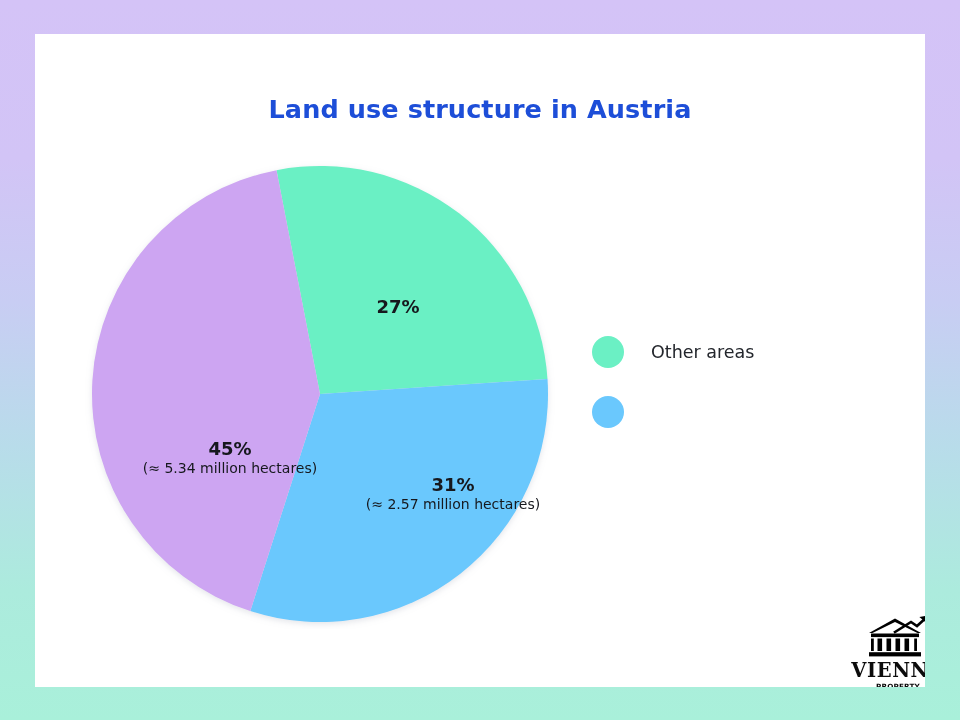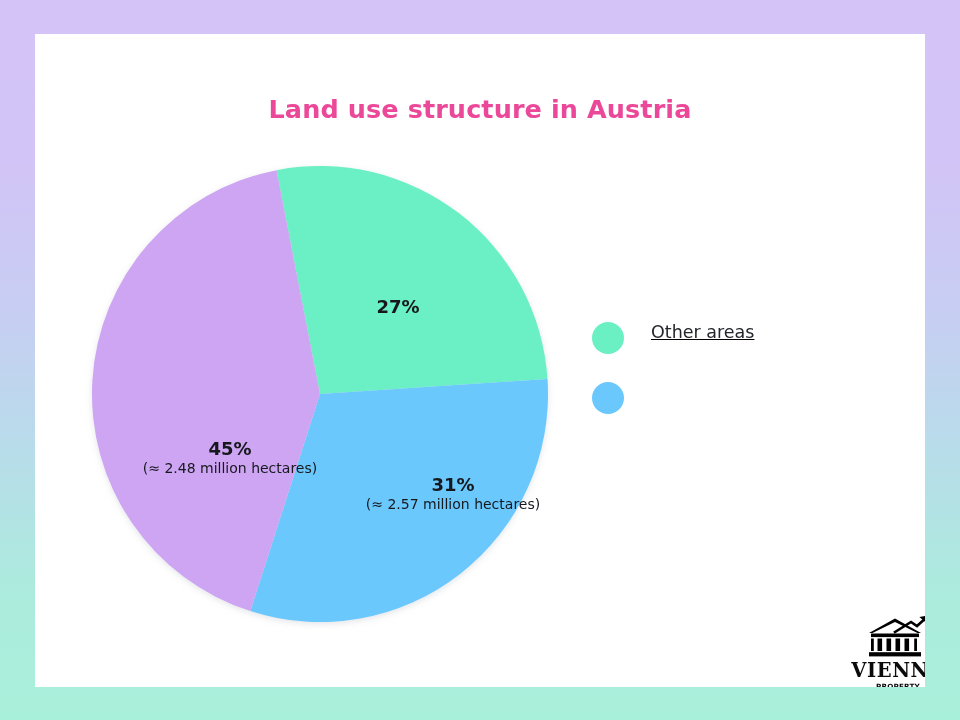--- a/index.html
+++ b/index.html
@@ -42,21 +42,21 @@
 
   
   #chart-title {
     position: absolute;
     left: 0;
     top: 60px;
     width: 890px;
     text-align: center;
     font-size: 25.5px;
     font-weight: bold;
-    color: #ec4899;
+    color: #1d4ed8;
     letter-spacing: 0.1px;
     white-space: nowrap;
   }
 
   
   #pie-wrap {
     position: absolute;
     left: 50px;
     top: 125px;
     width: 470px;
@@ -106,23 +106,22 @@
 
   
   #legend {
     position: absolute;
     left: 557px;
     top: 288px;
     width: 300px;
   }
   .legend-row {
     display: flex;
-    align-items: flex-start;
+    align-items: center;
     height: 60px;
-    text-decoration: underline;
   }
   .legend-dot {
     width: 32px;
     height: 32px;
     border-radius: 50%;
     flex: 0 0 auto;
   }
   .legend-label {
     margin-left: 23px;
     font-size: 17.5px;
@@ -185,21 +184,21 @@
         </g>
       </svg>
     </div>
 
     <div class="slice-label" id="label-other">
       <span class="pct">27%</span>
     </div>
 
     <div class="slice-label" id="label-forests">
       <span class="pct">45%</span>
-      <span class="sub">(≈ 2.48 million hectares)</span>
+      <span class="sub">(≈ 5.34 million hectares)</span>
     </div>
 
     <div class="slice-label" id="label-agri">
       <span class="pct">31%</span>
       <span class="sub">(≈ 2.57 million hectares)</span>
     </div>
 
     <div id="legend">
 
       <div class="legend-row" id="legend-row-other">

